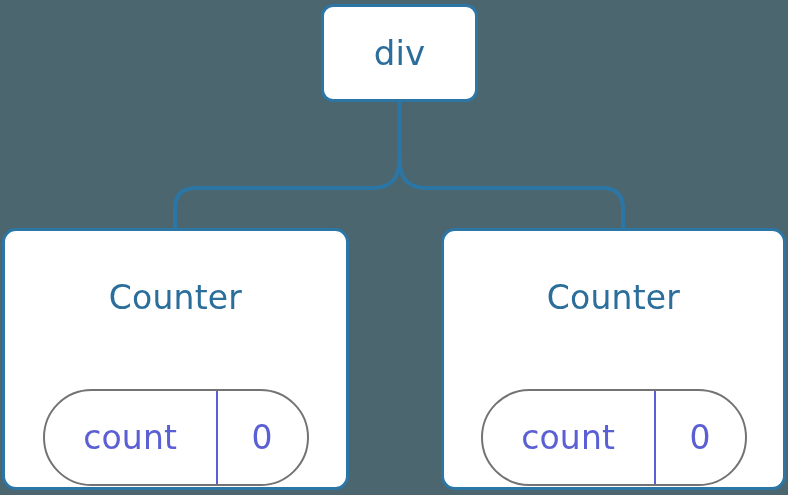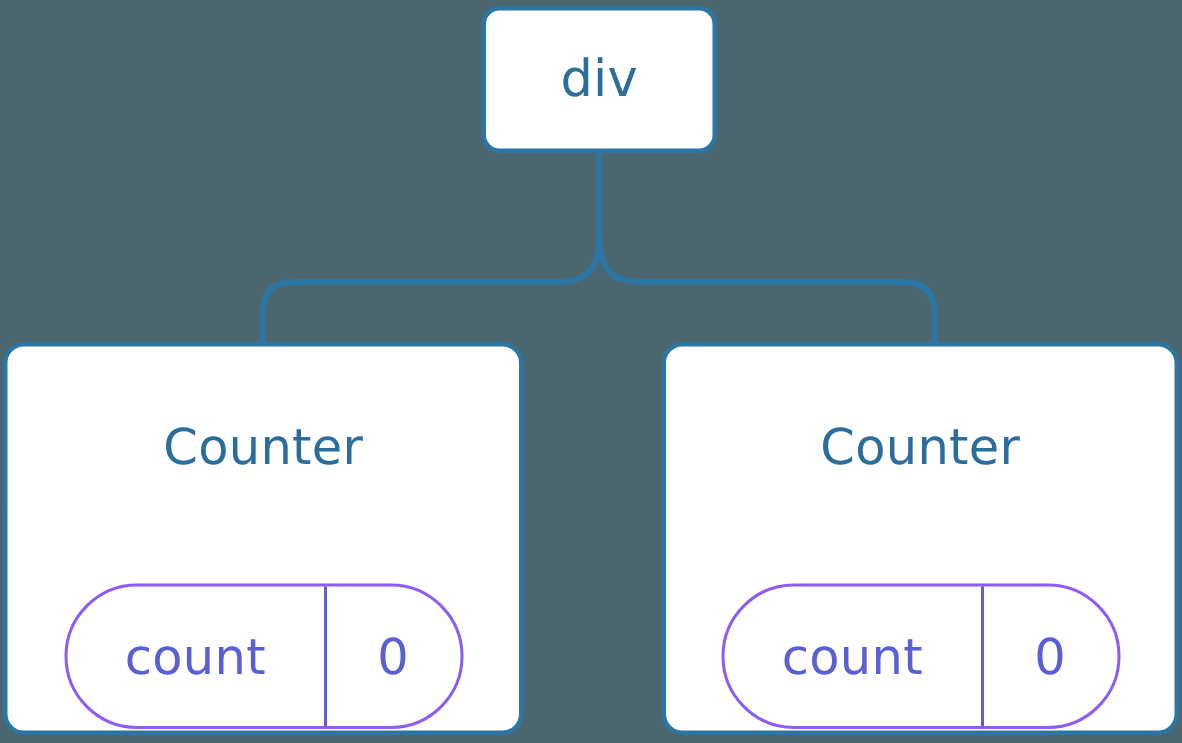--- a/index.html
+++ b/index.html
@@ -76,21 +76,21 @@
     line-height: 1;
     color: #2b6e9b;
     margin-top: 50px;
     letter-spacing: 0.2px;
   }
 
   
   .state-pill {
     margin-top: 27px;
     height: 97px;
-    border: 2px solid #8b5cf6;
+    border: 2px solid #737373;
     border-radius: 49px;
     box-sizing: border-box;
     display: flex;
     align-items: stretch;
     background: #ffffff;
   }
   .pill-left-cell {
     display: flex;
     align-items: center;
     justify-content: center;

